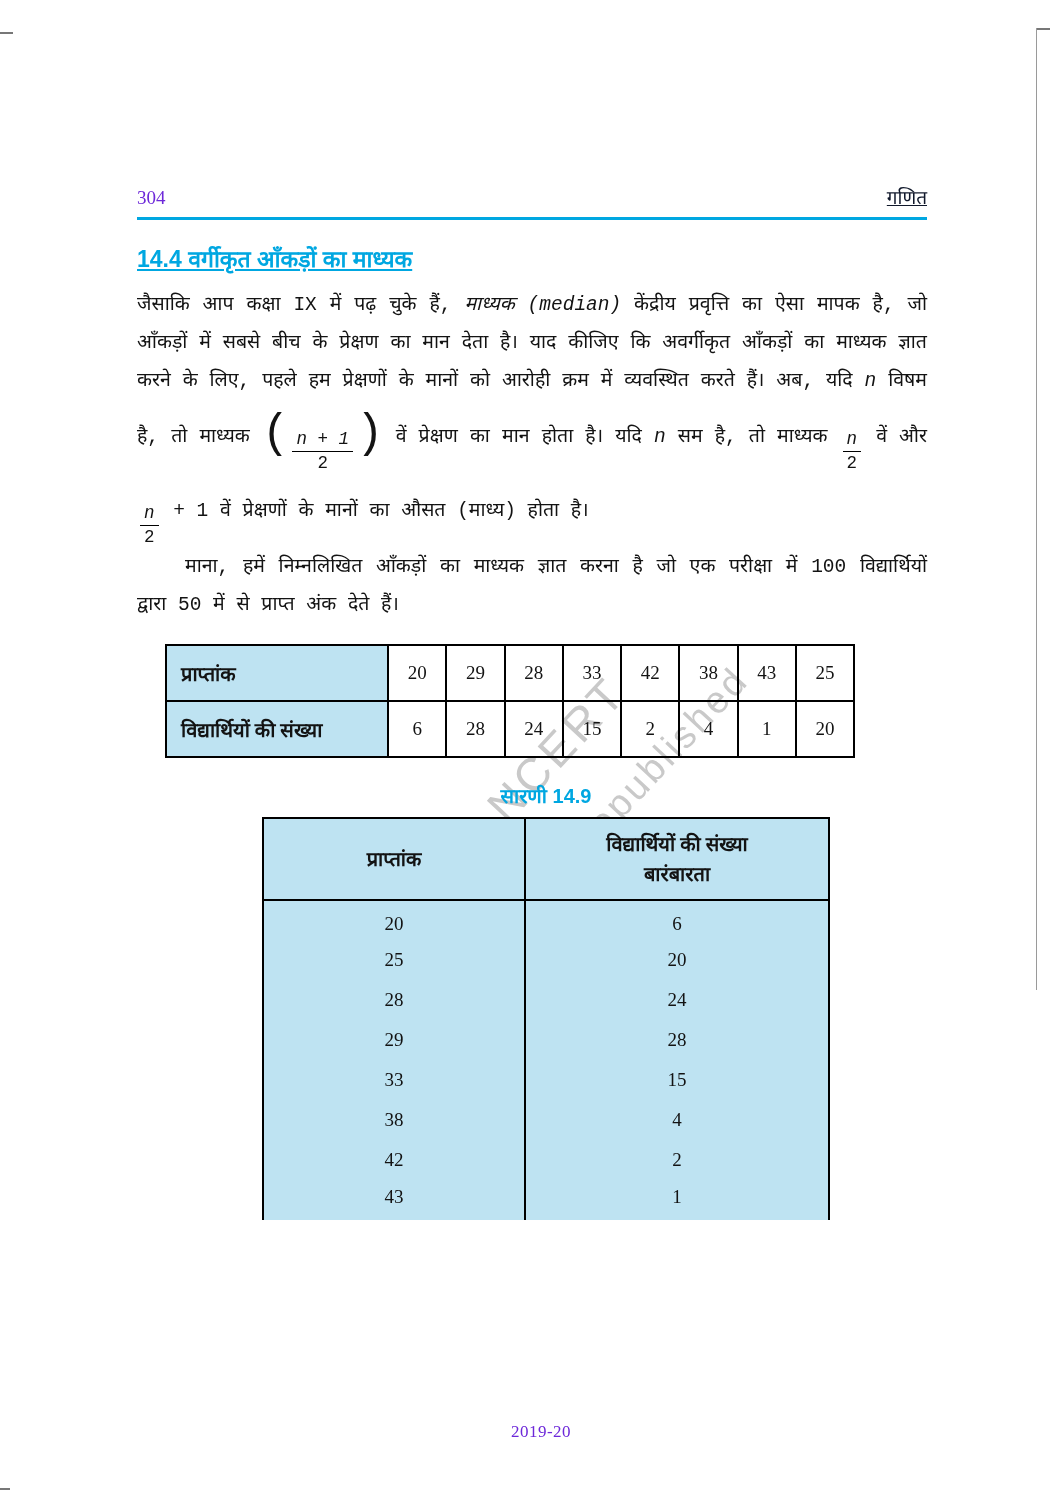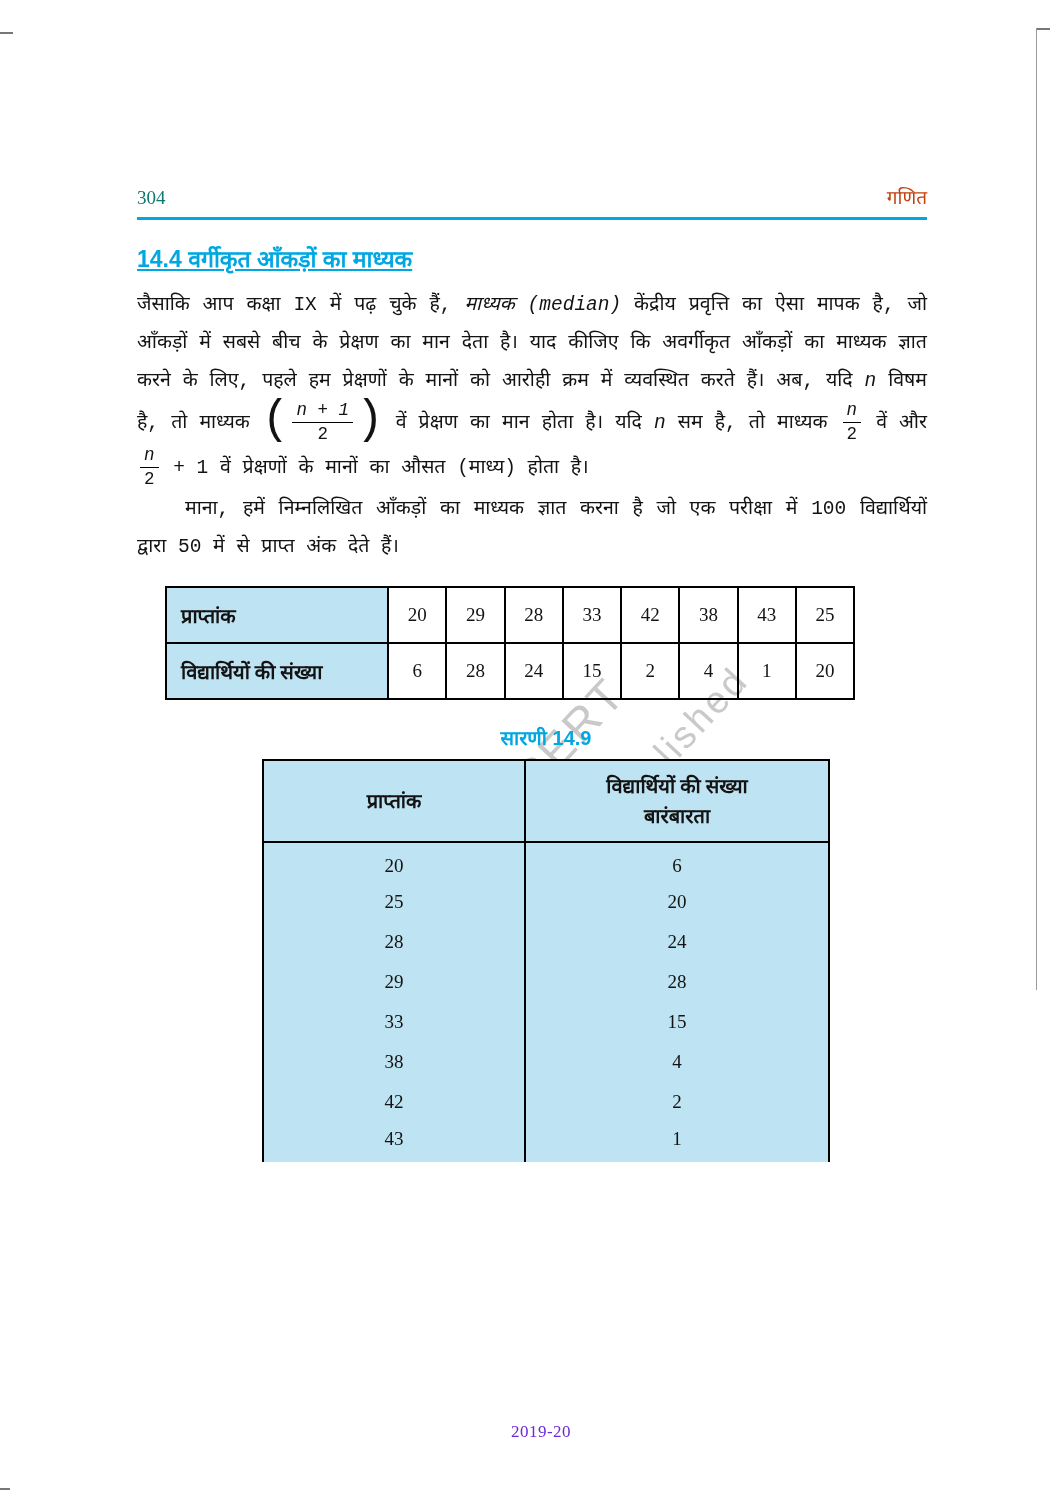--- a/index.html
+++ b/index.html
@@ -12,40 +12,40 @@
     color:#131313;
     overflow:hidden;
   }
   
   .tick { position:absolute; background:#777; }
   .edge-line { position:absolute; right:13px; top:28px; width:1px; height:962px; background:#9a9a9a; }
 
   .content { position:absolute; left:137px; top:184px; width:790px; }
 
   .header { display:flex; justify-content:space-between; align-items:baseline; font-size:19px; }
-  .header .page-num { color:#0f766e; }
-  .header .subject { color:#c2410c; }
+  .header .page-num { color:#6d28d9; }
+  .header .subject { color:#0f172a;text-decoration:underline; }
   .header-rule { margin-top:7px; height:3px; background:#00A7E1; }
 
   .section-heading {
     margin:22px 0 12px 0;
     font-family:"Liberation Sans","DejaVu Sans",sans-serif;
     font-weight:700; font-size:23px; color:#00A7E1;text-decoration:underline;
   }
 
   .body-text { font-size:19.5px; line-height:38px; text-align:justify;font-family:Liberation Mono, monospace; }
   .indent { text-indent:48px; }
   .it { font-style:italic; }
 
   
   .frac {
     display:inline-block; vertical-align:middle; text-align:center;
     font-style:italic; font-size:17.5px; line-height:1.2; margin:0 3px;
   }
-  .frac .num { display:block; border-bottom:1.4px solid #000; padding:0 4px 1px 4px; }
+  .frac .num { display:block; border-bottom:1.4px solid #000; padding:0 4px 1px 4px;margin-top:29px; }
   .frac .den { display:block; padding-top:1px; font-style:normal; }
   .paren { display:inline-block; font-size:46px; font-weight:400; vertical-align:middle; line-height:0.9; transform:translateY(-2px); }
 
   
   table.marks {
     border-collapse:collapse; table-layout:fixed;
     width:690px; margin:20px 0 0 28px;
     font-size:19px;
   }
   table.marks td { border:2px solid #000; text-align:center; height:56px; }

